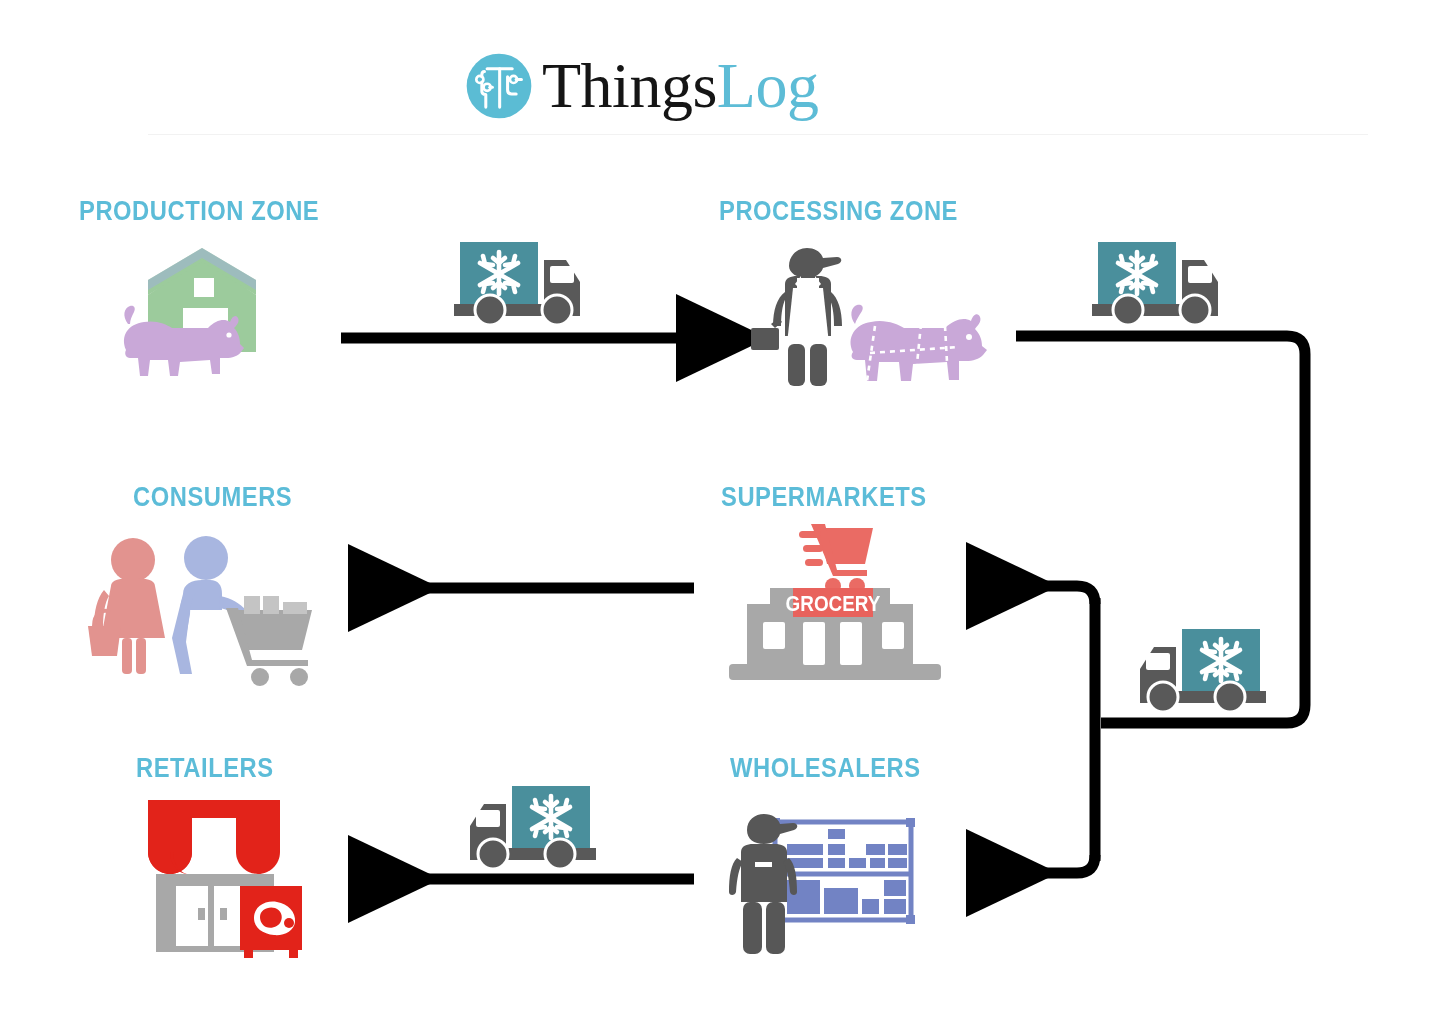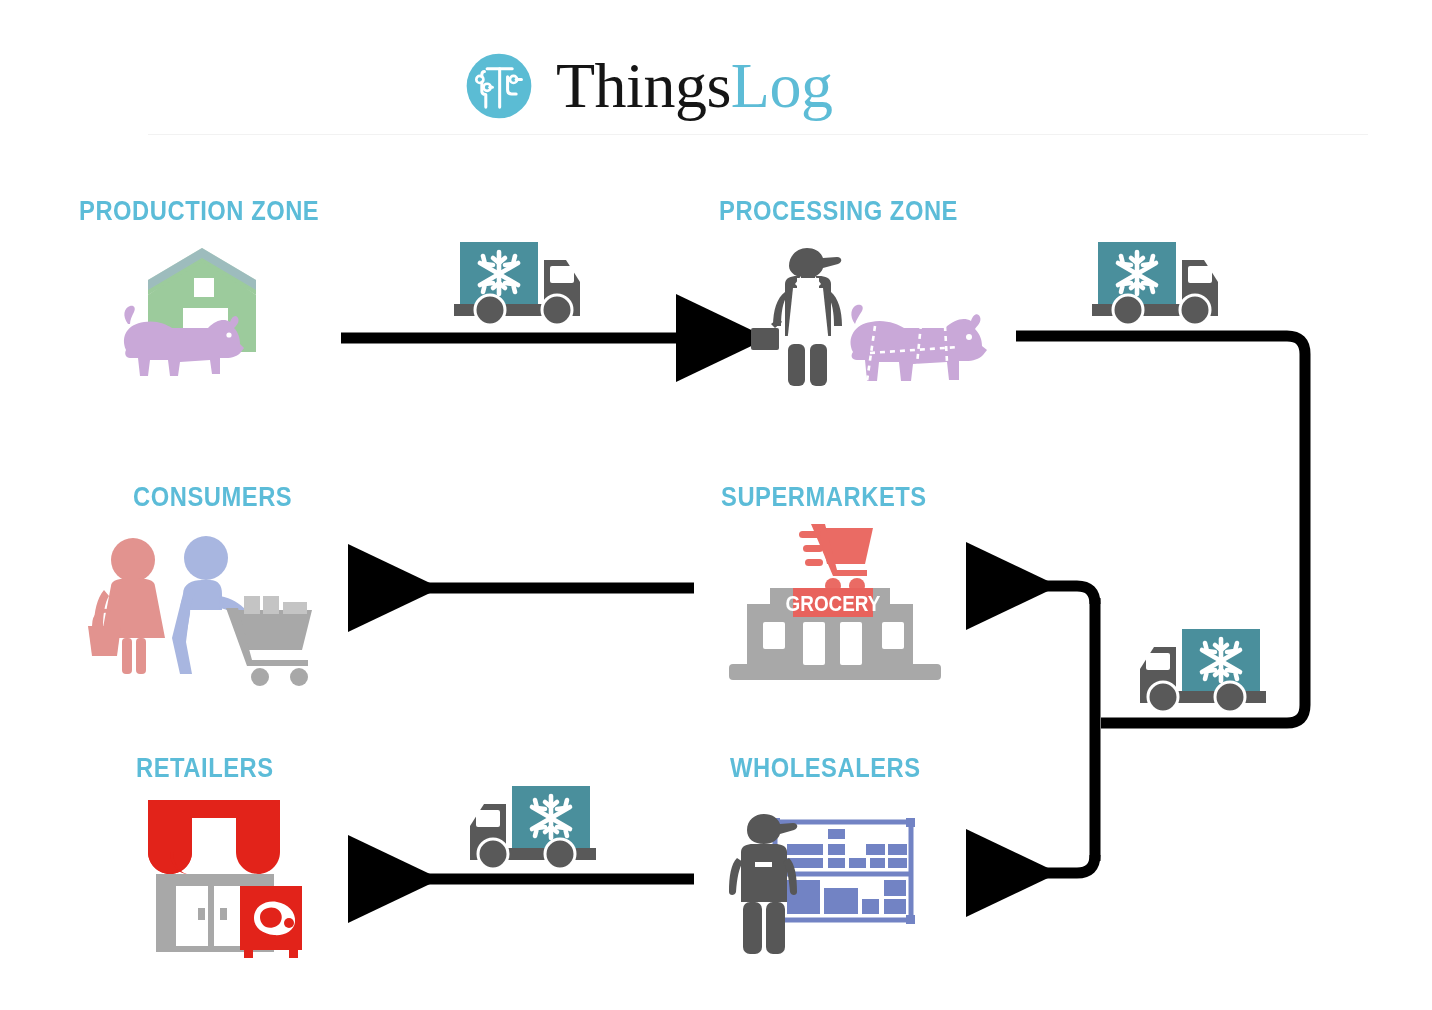--- a/index.html
+++ b/index.html
@@ -36,21 +36,21 @@
   #logo-block {
     position: absolute;
     left: 466px;
     top: 46px;
     height: 80px;
     display: flex;
     align-items: center;
   }
   #logo-mark { width: 66px; height: 66px; display: block; }
   #logo-text {
-    margin-left: 24px;
+    margin-left: 10px;
     font-family: "Liberation Serif", serif;
     font-size: 64px;
     line-height: 64px;
     letter-spacing: -0.5px;
     white-space: nowrap;
   }
   #logo-text .w1 { color: #151515; }
   #logo-text .w2 { color: #5dbcd6; }
 
   

